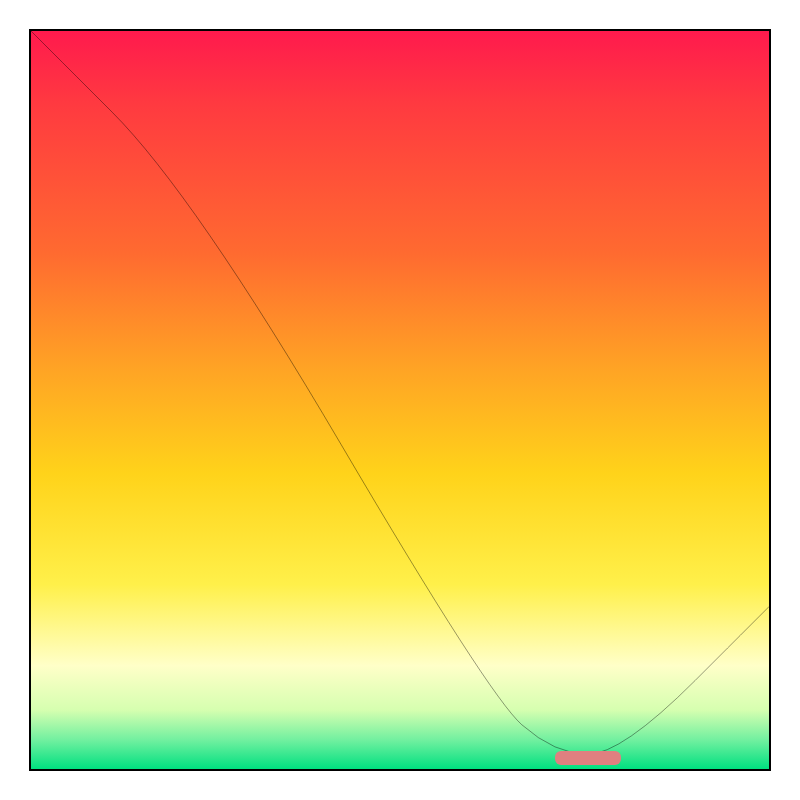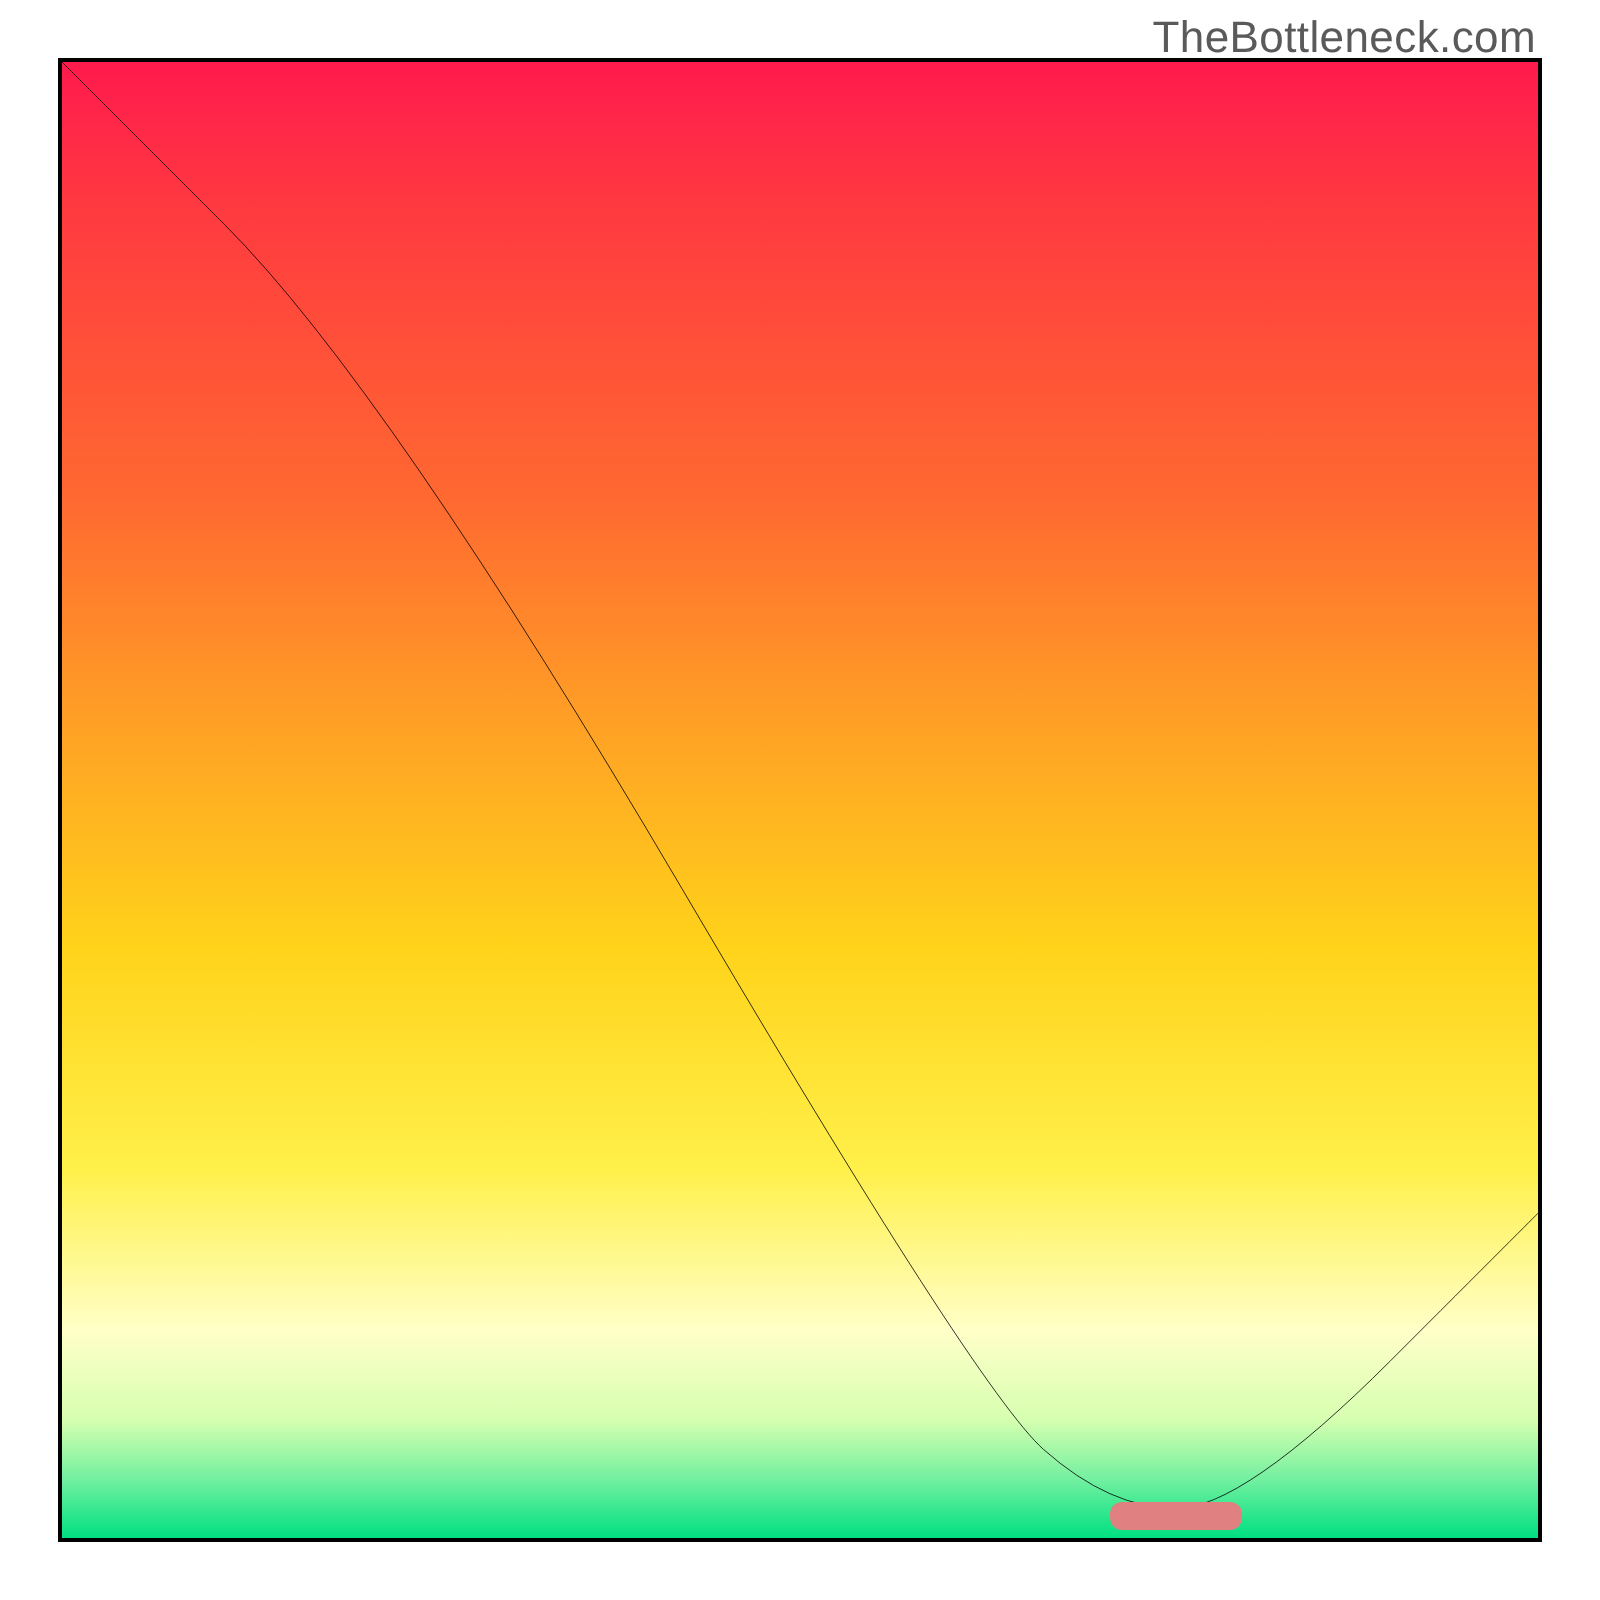--- a/index.html
+++ b/index.html
@@ -63,21 +63,20 @@
     font-weight: 500;
     color: #5a5a5a;
     letter-spacing: 0.2px;
   }
 </style>
 </head>
 <body>
 
 <div class="chart-container">
 
-  <div class="attribution">TheBottleneck.com</div>
 
   <div class="plot-area">
     <div class="gradient-bg"></div>
 
     <svg class="curve" viewBox="0 0 100 100" preserveAspectRatio="none">
       <path id="curve-path" fill="none" stroke="#000" stroke-width="0.4" vector-effect="non-scaling-stroke" stroke-linejoin="round" stroke-linecap="round" d="M 0 0 Q 0 0 11 11 Q 22 22 42 56 Q 62 90 66.5 94 Q 71 98 75.5 98 Q 80 98 90 88 T 100 78"></path>
     </svg>
 
     <div id="marker" class="marker" style="left: 523.98px; width: 66.42px; top: 719.93px;"></div>
   </div>

